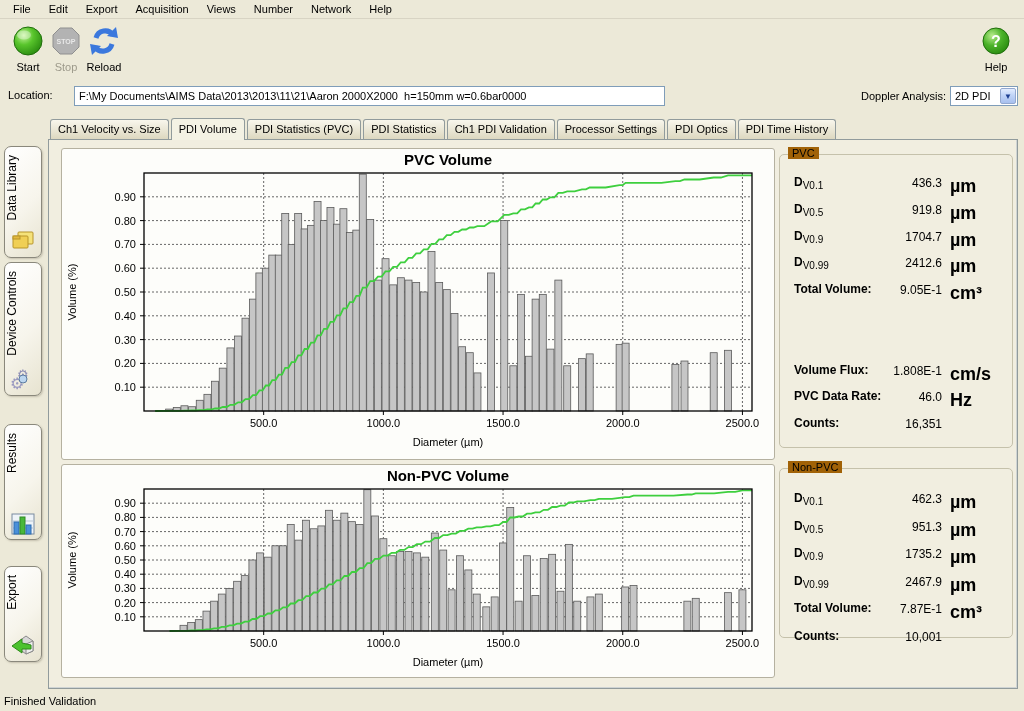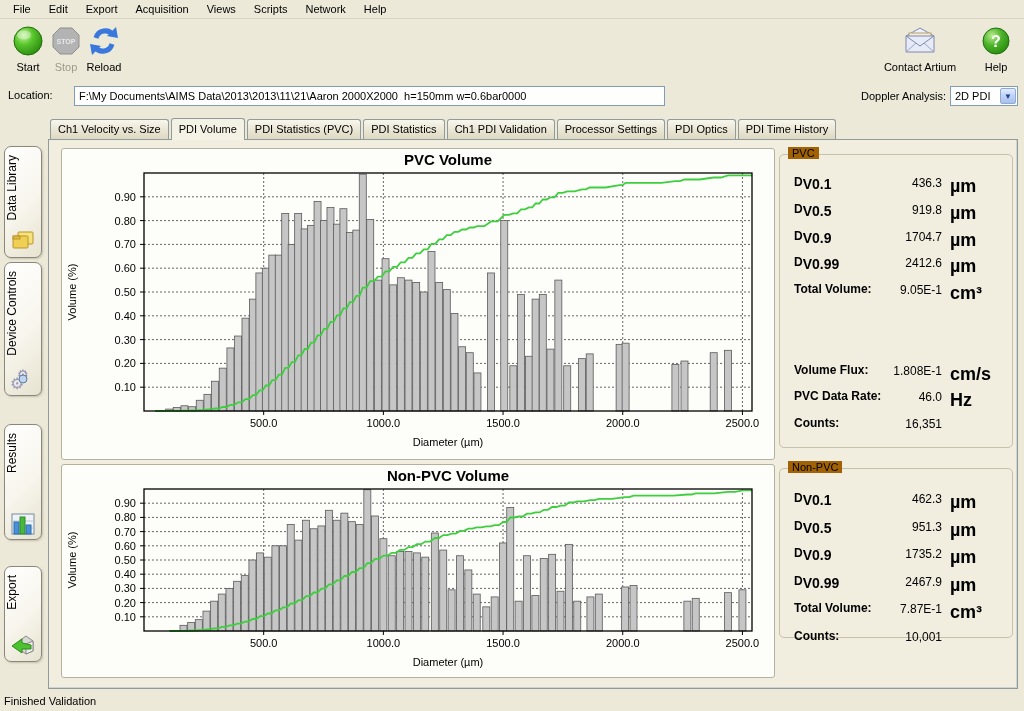--- a/index.html
+++ b/index.html
@@ -61,40 +61,40 @@
                 border:1px solid #b5b1a0; border-radius:3px; }
   #chartpanel-pvc    { top:8px;  height:312px; }
   #chartpanel-nonpvc { top:324px; height:214px; }
 
   .groupbox { position:absolute; left:730px; width:234px; border:1px solid #c5c1ab; border-radius:5px; }
   #group-pvc    { top:14px;  height:294px; }
   #group-nonpvc { top:328px; height:170px; }
   .groupbox .gtitle { position:absolute; top:-8px; left:8px; background:#a16207; padding:0 4px; }
   .stat-row { position:absolute; left:0; width:100%; height:22px; }
   .stat-label { position:absolute; left:14px; top:0; font-weight:bold; font-size:12px; }
-  .stat-label sub { font-size:14px; font-weight:bold; }
+  .stat-label sub { font-size:10px; font-weight:normal; }
   .stat-value { position:absolute; left:88px; width:74px; top:1px; text-align:right; font-size:12px; }
   .stat-unit  { position:absolute; left:170px; top:1px; font-weight:bold; font-size:18px; }
 
   
   .statusbar { position:absolute; left:0; right:0; bottom:0; height:19px; background:#ece9d8;
                padding:3px 0 0 4px; }
 
   svg text { font-family:"Liberation Sans",sans-serif; }
 </style>
 </head>
 <body>
 
 <div class="menubar" id="menubar">
     <span class="menu-item">File</span>
     <span class="menu-item">Edit</span>
     <span class="menu-item">Export</span>
     <span class="menu-item">Acquisition</span>
     <span class="menu-item">Views</span>
-    <span class="menu-item">Scripts</span>
+    <span class="menu-item">Number</span>
     <span class="menu-item">Network</span>
     <span class="menu-item">Help</span>
   </div>
 
 <div class="toolbar">
   <div class="tool-btn" id="btn-start">
     <div class="ticon">
       <svg width="32" height="32">
           <defs>
         <radialGradient id="gstart" cx="35%" cy="30%" r="75%">
@@ -125,33 +125,20 @@
       <svg width="34" height="32">
         <path d="M 9 13 A 9.5 9.5 0 0 1 26 10" fill="none" stroke="#3b78dd" stroke-width="5"></path>
         <polygon points="29,2 31,13 20,11" fill="#3b78dd"></polygon>
         <path d="M 25 19 A 9.5 9.5 0 0 1 8 22" fill="none" stroke="#3b78dd" stroke-width="5"></path>
         <polygon points="5,30 3,19 14,21" fill="#3b78dd"></polygon>
       </svg>
     </div>
     <div class="tlabel">Reload</div>
   </div>
 
-  <div class="tool-btn" id="btn-contact">
-    <div class="ticon">
-      <svg width="36" height="30">
-        <polygon points="4,10 18,2 32,10 18,17" fill="#eef1fb" stroke="#7e88ad"></polygon>
-        <rect x="7" y="7" width="22" height="10" fill="#f7ecd3" stroke="#b0a27e"></rect>
-        <polygon points="4,10 32,10 32,26 4,26" fill="#e7ebf8" stroke="#7e88ad"></polygon>
-        <polyline points="4,10 18,20 32,10" fill="none" stroke="#7e88ad"></polyline>
-        <polyline points="4,26 14,17" fill="none" stroke="#9aa3c2"></polyline>
-        <polyline points="32,26 22,17" fill="none" stroke="#9aa3c2"></polyline>
-      </svg>
-    </div>
-    <div class="tlabel">Contact Artium</div>
-  </div>
 
   <div class="tool-btn" id="btn-help">
     <div class="ticon">
       <svg width="32" height="32">
           <defs>
         <radialGradient id="ghelp" cx="35%" cy="30%" r="75%">
           <stop offset="0%" stop-color="#b9ec8d"></stop>
               <stop offset="50%" stop-color="#4cb32a"></stop>
           <stop offset="100%" stop-color="#2a8c10"></stop>
             </radialGradient>

